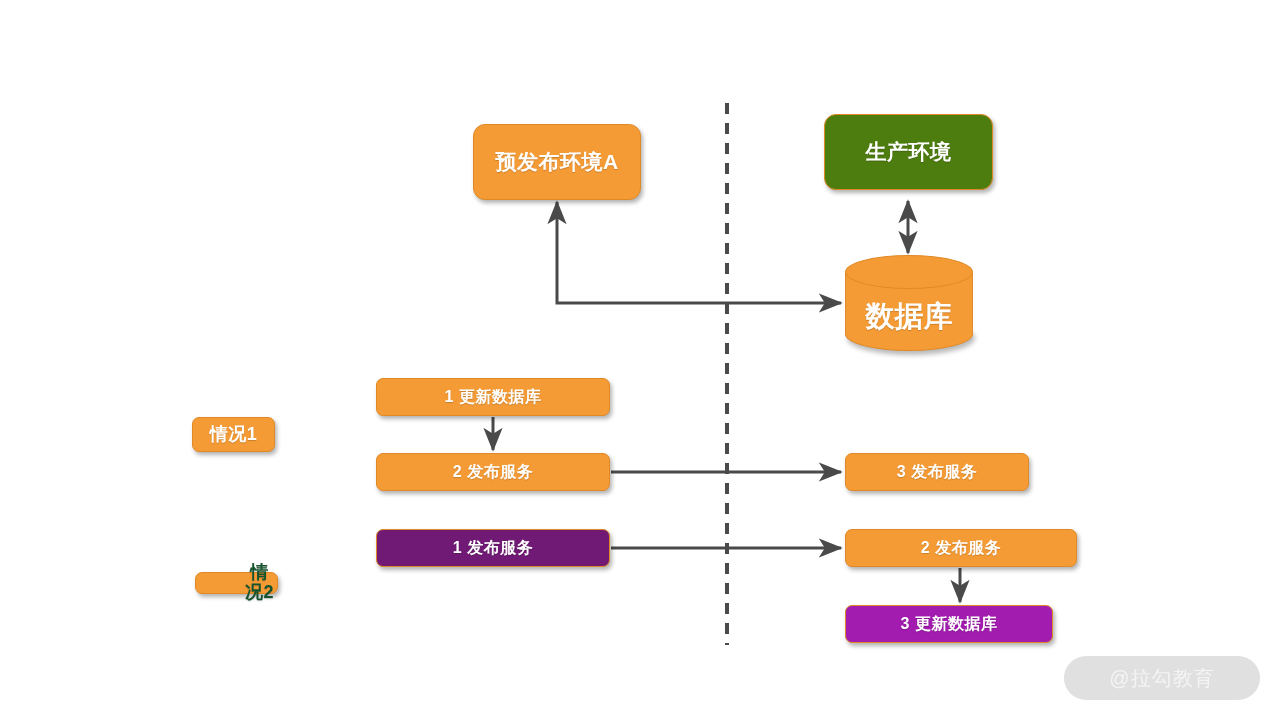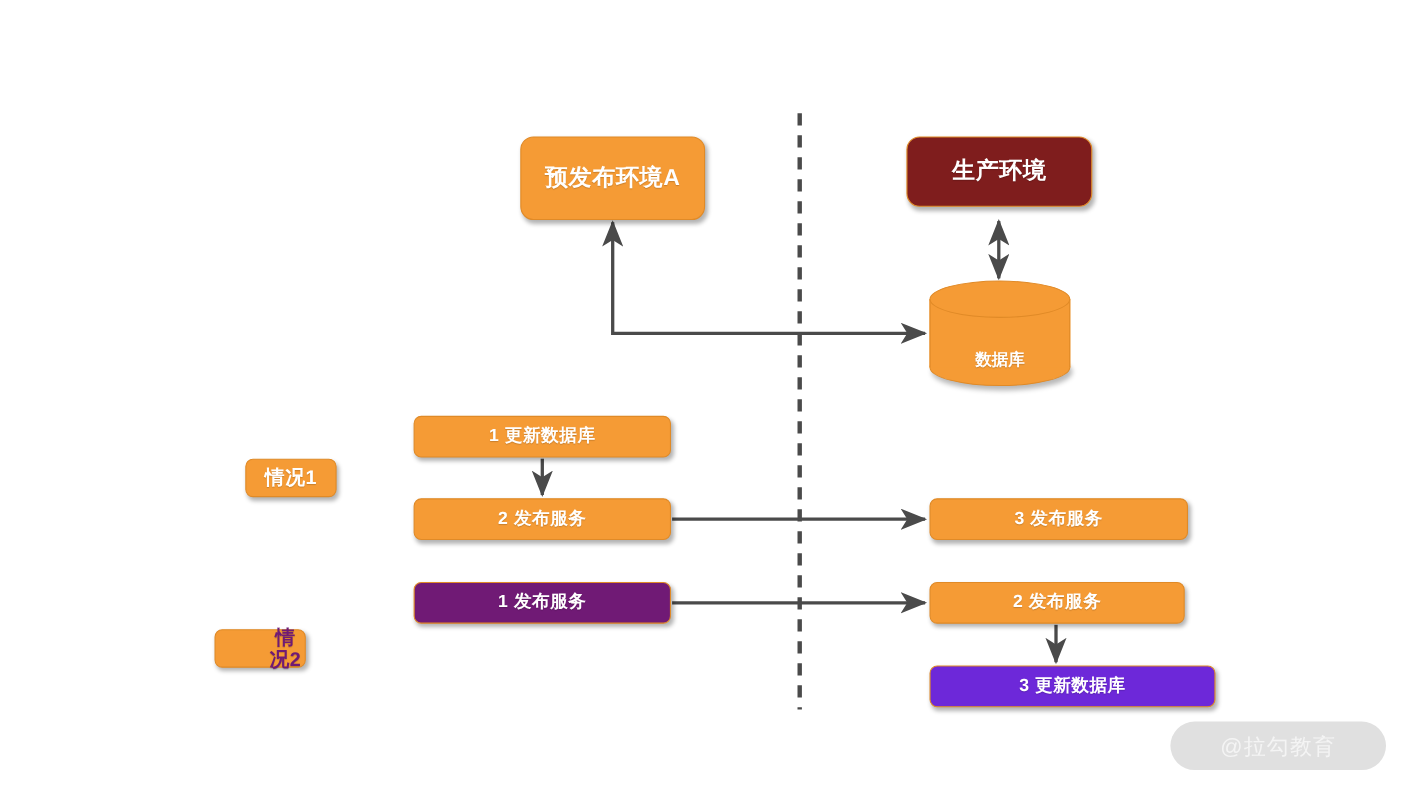--- a/index.html
+++ b/index.html
@@ -98,21 +98,21 @@
     border-radius: 50%;
     box-sizing: border-box;
   }
   .db-label {
     position: absolute;
     left: 0;
     bottom: 14px;
     width: 100%;
     text-align: center;
     color: #ffffff;
-    font-size: 15px;
+    font-size: 29px;
     font-weight: bold;
     text-shadow: 0 1px 1px rgba(0,0,0,0.18);
     user-select: none;
   }
 
   
   .watermark {
     position: absolute;
     display: flex;
     align-items: center;
@@ -168,54 +168,54 @@
     <line x1="611" y1="548" x2="841" y2="548" stroke="#4a4a4a" stroke-width="3" marker-end="url(#ah)"></line>
 
     
     <line x1="960" y1="568" x2="960" y2="602" stroke="#4a4a4a" stroke-width="3" marker-end="url(#ah)"></line>
   </svg>
 
   <div class="node env-box" id="node-pre-release-env" style="left: 473px; top: 124px; width: 168px; height: 76px; background: rgb(245, 155, 53); color: rgb(255, 255, 255); text-align: center;">
     <span>预发布环境A</span>
   </div>
 
-  <div class="node env-box" id="node-production-env" style="left: 824px; top: 124px; width: 169px; height: 64px; background: #7f1d1d; color: rgb(255, 255, 255);">
+  <div class="node env-box" id="node-production-env" style="left: 824px; top: 114px; width: 169px; height: 76px; background: #4d7c0f; color: rgb(255, 255, 255);">
     <span>生产环境</span>
   </div>
 
   <div class="db" id="node-database" style="left: 845px; top: 255px; width: 128px; height: 96px;">
     <div class="db-bottom" style="background: rgb(245, 155, 53);"></div>
     <div class="db-body" style="background: rgb(245, 155, 53);"></div>
     <div class="db-top" style="background: rgb(245, 155, 53);"></div>
     <div class="db-label">数据库</div>
   </div>
 
-  <div class="node case-chip" id="chip-case-1" style="left: 192px; top: 417px; width: 83px; height: 35px; background: rgb(245, 155, 53); color: rgb(255, 255, 255); margin-left: 31px;">
+  <div class="node case-chip" id="chip-case-1" style="left: 192px; top: 417px; width: 83px; height: 35px; background: rgb(245, 155, 53); color: rgb(255, 255, 255);">
     <span>情况1</span>
   </div>
-  <div class="node case-chip" id="chip-case-2" style="left: 195px; top: 572px; width: 83px; height: 35px; background: rgb(245, 155, 53); color: #701a75; padding-left: 46px;">
+  <div class="node case-chip" id="chip-case-2" style="left: 195px; top: 572px; width: 83px; height: 22px; background: rgb(245, 155, 53); color: #14532d; padding-left: 46px;">
     <span>情况2</span>
   </div>
 
   <div class="node step-box" id="step-0" style="left: 376px; top: 378px; width: 234px; height: 38px; background: rgb(245, 155, 53); color: rgb(255, 255, 255);">
     <span>1 更新数据库</span>
   </div>
   <div class="node step-box" id="step-1" style="left: 376px; top: 453px; width: 234px; height: 38px; background: rgb(245, 155, 53); color: rgb(255, 255, 255);">
     <span>2 发布服务</span>
   </div>
-  <div class="node step-box" id="step-2" style="left: 845px; top: 453px; width: 235px; height: 38px; background: rgb(245, 155, 53); color: rgb(255, 255, 255);">
+  <div class="node step-box" id="step-2" style="left: 845px; top: 453px; width: 184px; height: 38px; background: rgb(245, 155, 53); color: rgb(255, 255, 255);">
     <span>3 发布服务</span>
   </div>
   <div class="node step-box" id="step-3" style="left: 376px; top: 529px; width: 234px; height: 38px; background: #701a75; color: rgb(255, 255, 255);">
     <span>1 发布服务</span>
   </div>
   <div class="node step-box" id="step-4" style="left: 845px; top: 529px; width: 232px; height: 38px; background: rgb(245, 155, 53); color: rgb(255, 255, 255);">
     <span>2 发布服务</span>
   </div>
-  <div class="node step-box" id="step-5" style="left: 845px; top: 605px; width: 260px; height: 38px; background: #6d28d9; color: rgb(255, 255, 255);">
+  <div class="node step-box" id="step-5" style="left: 845px; top: 605px; width: 208px; height: 38px; background: #a21caf; color: rgb(255, 255, 255);">
     <span>3 更新数据库</span>
   </div>
 
   <div class="watermark" id="watermark" style="left: 1064px; top: 656px; width: 196px; height: 44px; background: rgb(224, 224, 224); color: rgb(244, 244, 244);">
     <span>@拉勾教育</span>
   </div>
 
 </div>
 
 </body></html>

